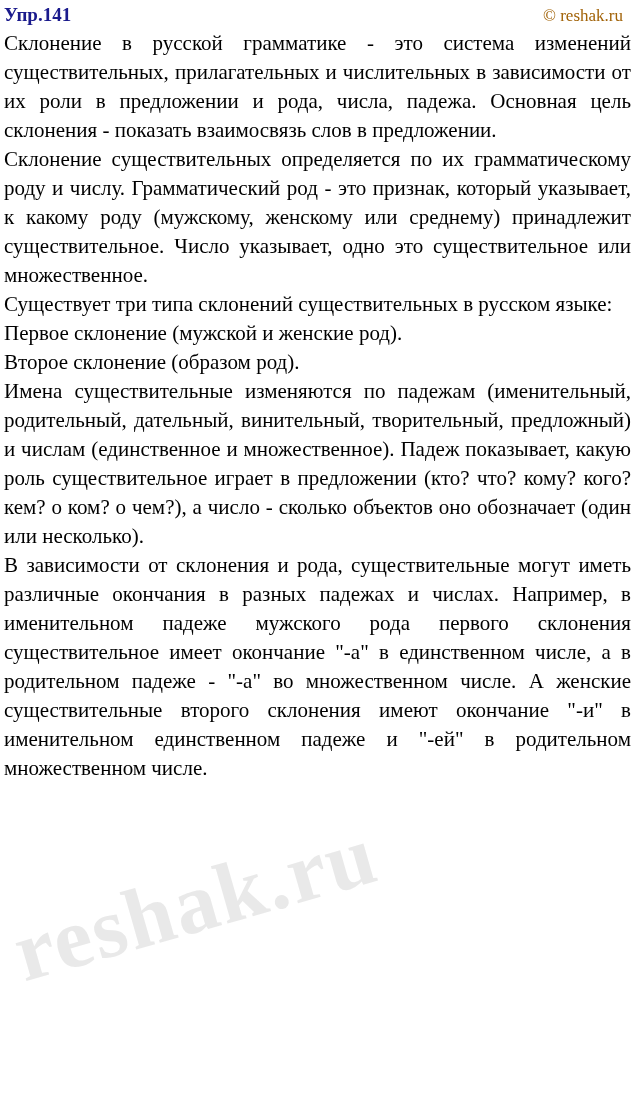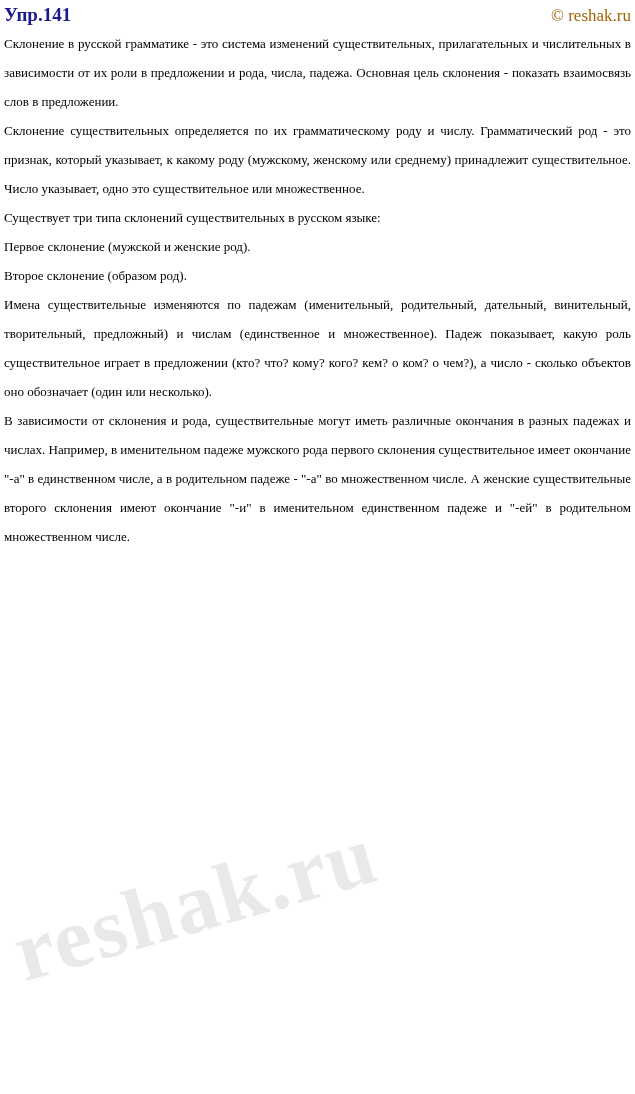--- a/index.html
+++ b/index.html
@@ -19,39 +19,39 @@
     position: relative;
     width: 635px;
     height: 1094px;
     box-sizing: border-box;
     padding: 4px 4px 0 4px;
   }
   .header {
     display: flex;
     align-items: baseline;
     justify-content: space-between;
-    margin: 0 0 3px 0;
+    margin: 0 8px 3px 0;
     height: 22px;
   }
   .header-title {
     font-family: "Liberation Serif", serif;
     font-size: 19px;
     font-weight: bold;
     color: #1a1a8c;
     line-height: 22px;
   }
   .header-copyright {
     font-family: "Liberation Serif", serif;
     font-size: 17px;
     color: #a16207;
     line-height: 22px;
   }
   .body-text p {
     margin: 0 0 0 0;
-    font-size: 13px;
+    font-size: 21px;
     line-height: 29px;
     text-align: justify;
     text-justify: inter-word;
     color: #000000;
   }
   .watermark {
     position: absolute;
     left: 30px;
     bottom: 92px;
     font-family: "Liberation Serif", serif;

